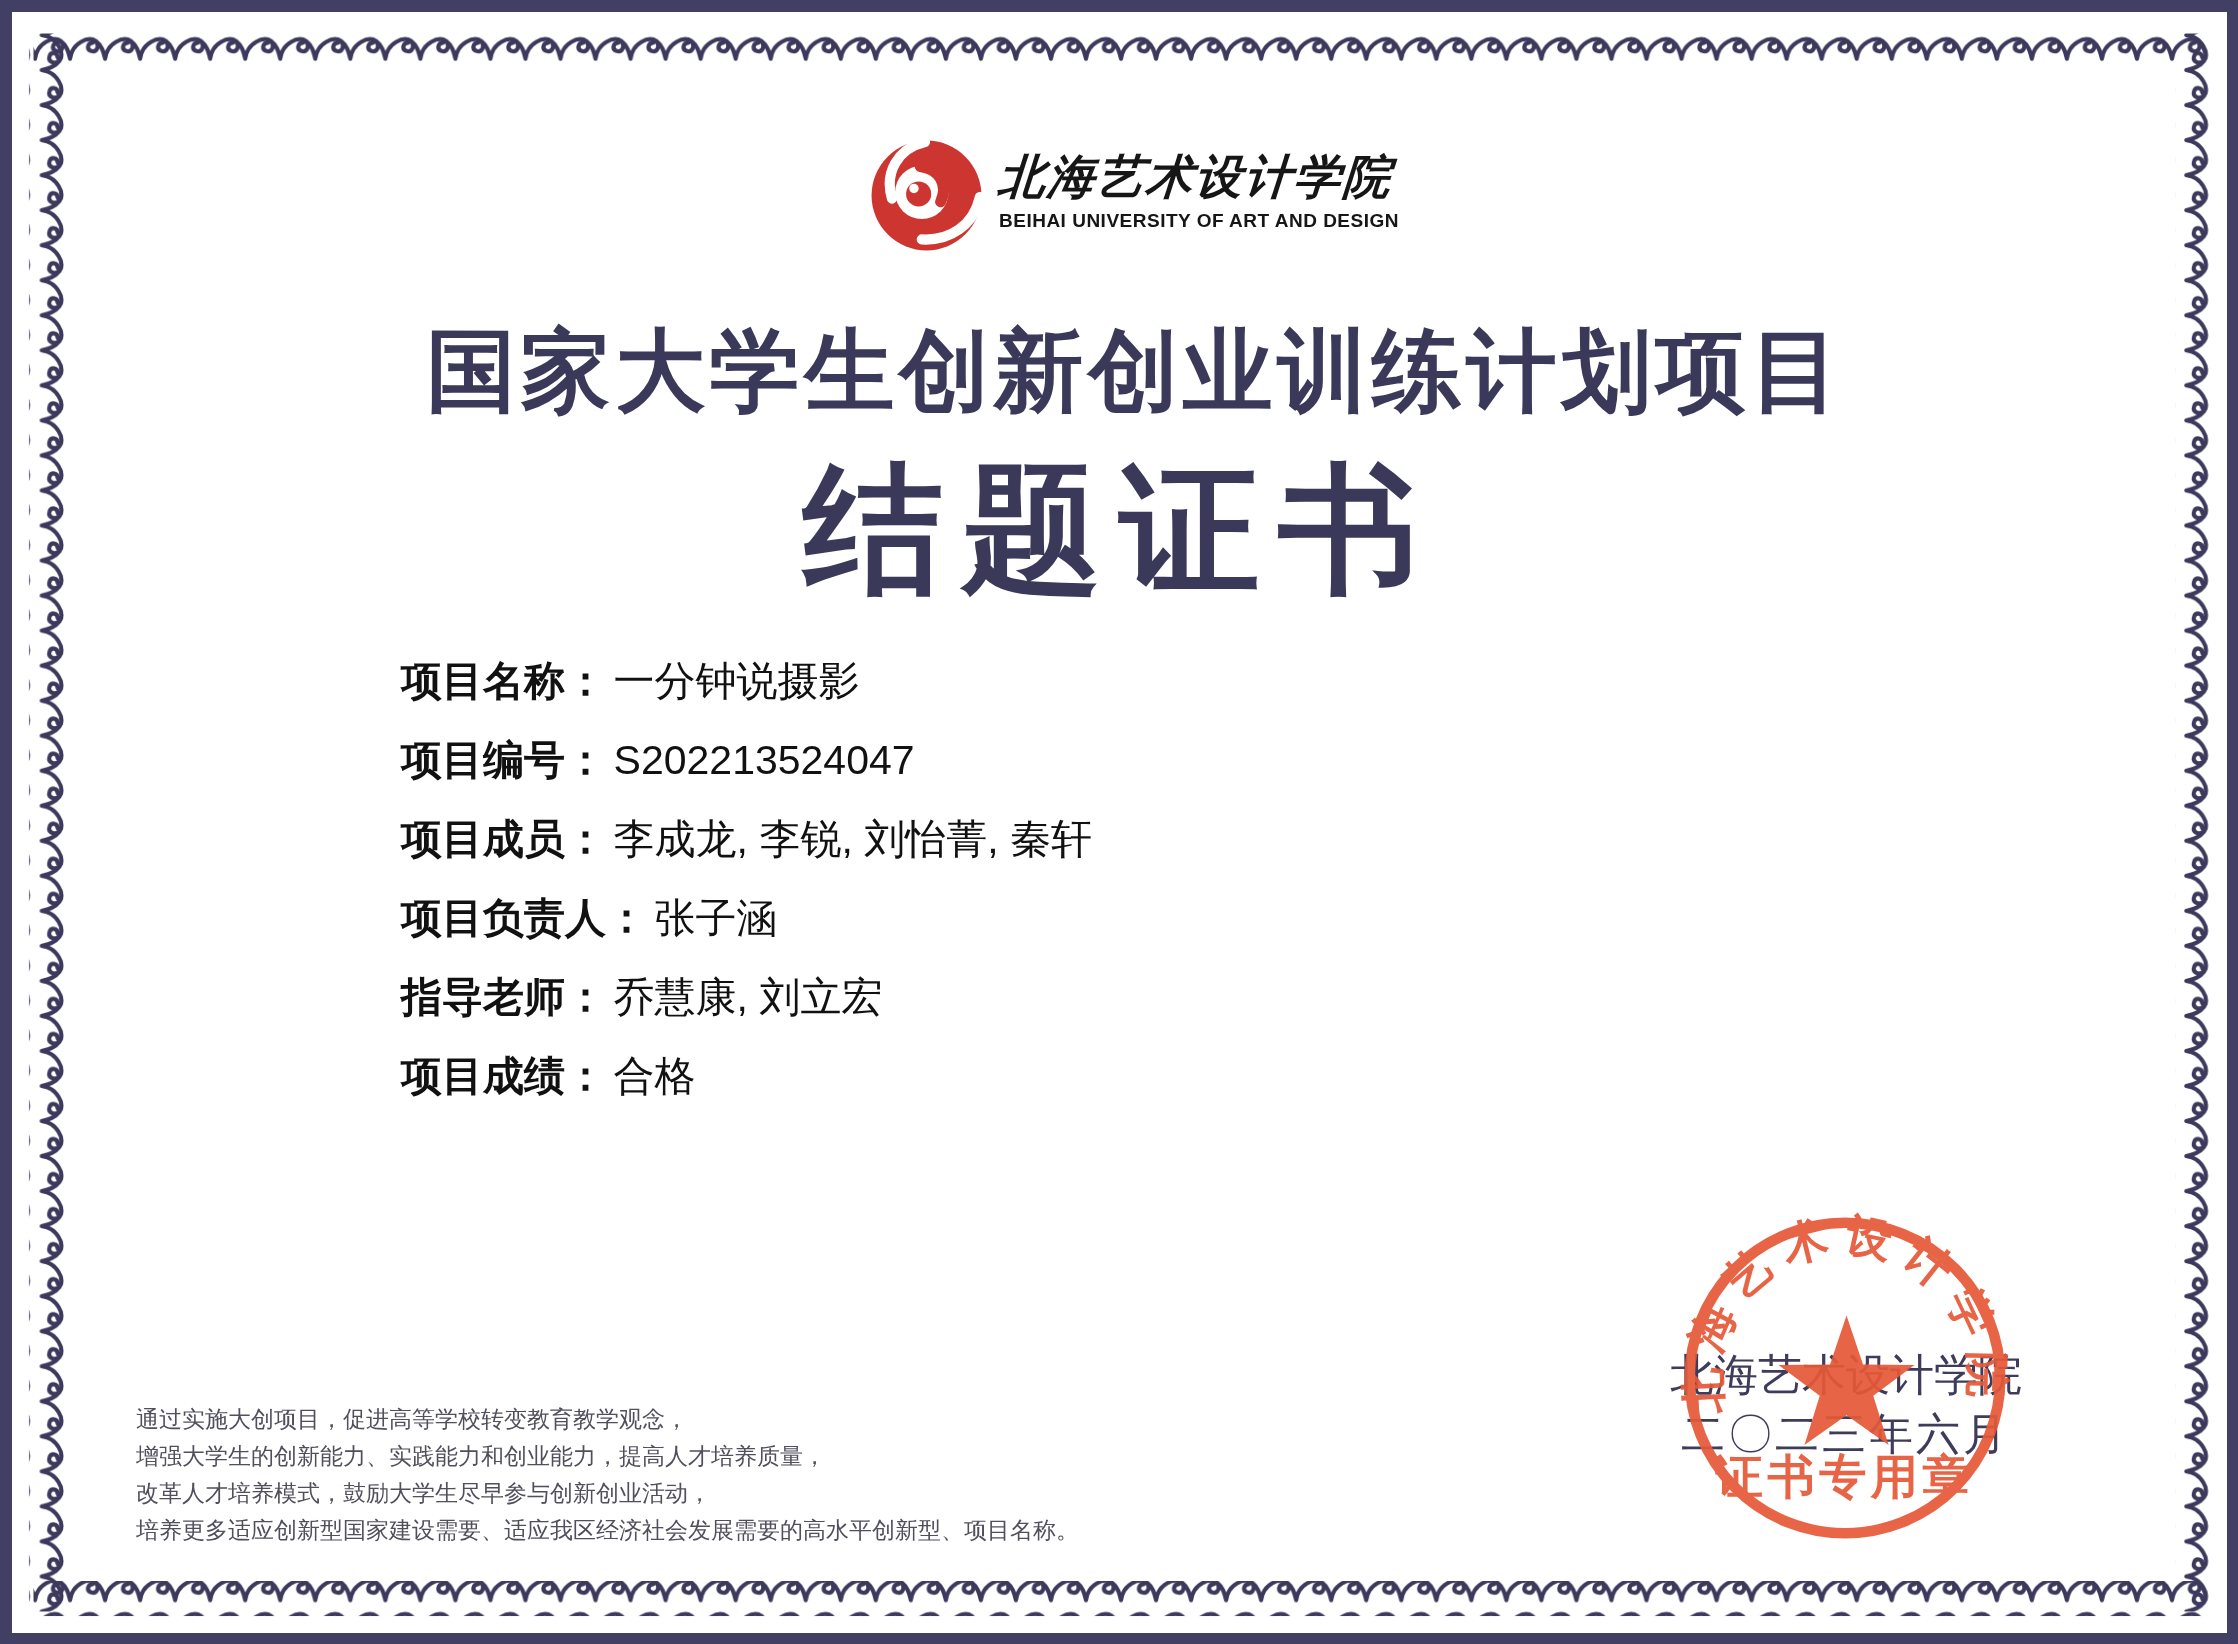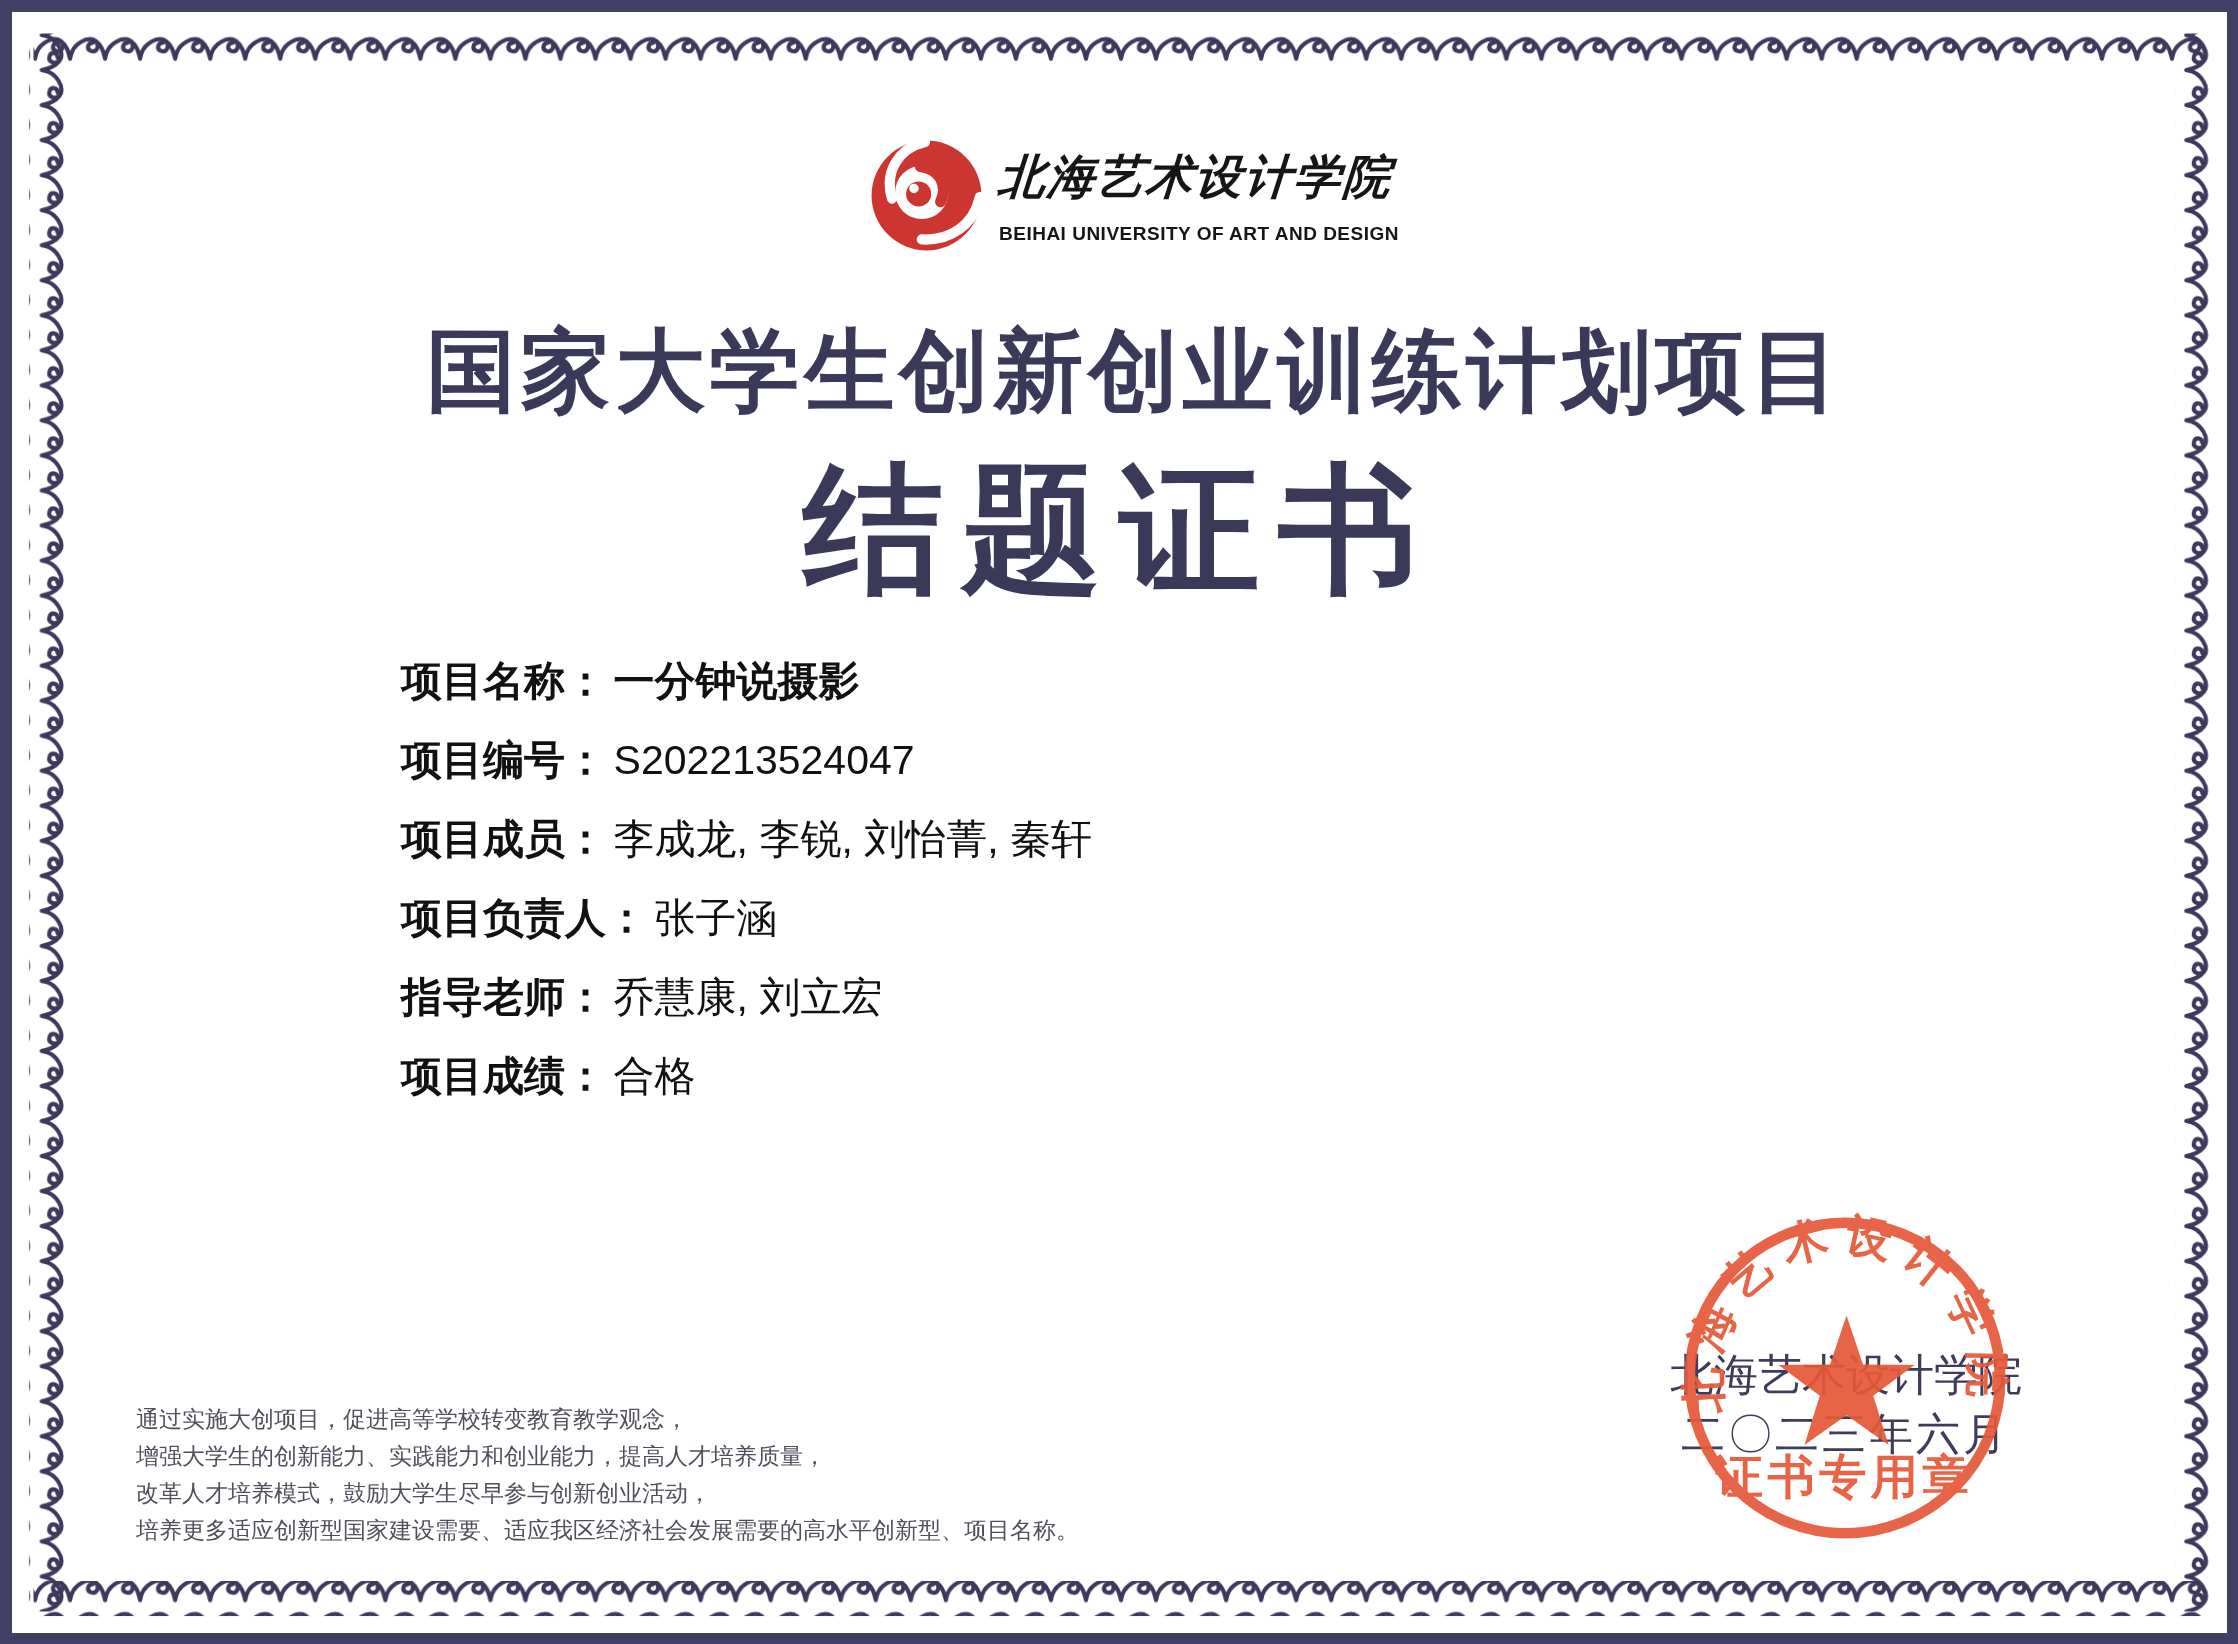--- a/index.html
+++ b/index.html
@@ -13,40 +13,40 @@
   .rope{position:absolute;left:0;top:0;width:2239px;height:1645px;pointer-events:none;}
 
   
   .logo-swirl{position:absolute;left:870px;top:139px;width:113px;height:113px;}
   .logo-cn{
     position:absolute;left:998px;top:146px;font-family:"Liberation Serif", serif;
     font-size:47px;font-weight:700;font-style:italic;letter-spacing:2.3px;color:#161616;
     transform:skewX(-4deg);white-space:nowrap;
   }
   .logo-en{
-    position:absolute;left:999px;top:223px;font-size:19px;font-weight:700;
+    position:absolute;left:999px;top:210px;font-size:19px;font-weight:700;
     letter-spacing:0.5px;color:#161616;white-space:nowrap;
   }
 
   .title1{
     position:absolute;left:0;top:311px;width:100%;text-align:center;
     font-family:"Liberation Serif", serif;font-size:90px;font-weight:700;
     letter-spacing:4.6px;color:#3b3959;white-space:nowrap;margin-left:16px;
   }
   .title2{
     position:absolute;left:0;top:437px;width:100%;text-align:center;
     font-family:"Liberation Serif", serif;font-size:140px;font-weight:700;
     letter-spacing:18.3px;color:#3b3959;white-space:nowrap;
   }
 
   .fields{position:absolute;left:401px;top:661px;}
   .field-row{font-size:41px;line-height:41px;margin-bottom:38px;color:#111111;white-space:nowrap;}
   .field-label{font-weight:700;}
   .field-value{font-weight:400;margin-left:7.6px;}
-  .field-value.bold{font-weight:700;}
+  .field-value.bold{font-weight:400;}
 
   .statement{
     position:absolute;left:401px;top:1212px;font-size:43px;font-weight:700;
     color:#111111;white-space:nowrap;
   }
 
   .footnote{
     position:absolute;left:136px;top:1401px;
     font-family:"Liberation Serif", serif;font-size:23px;line-height:37px;color:#504f5c;
   }

